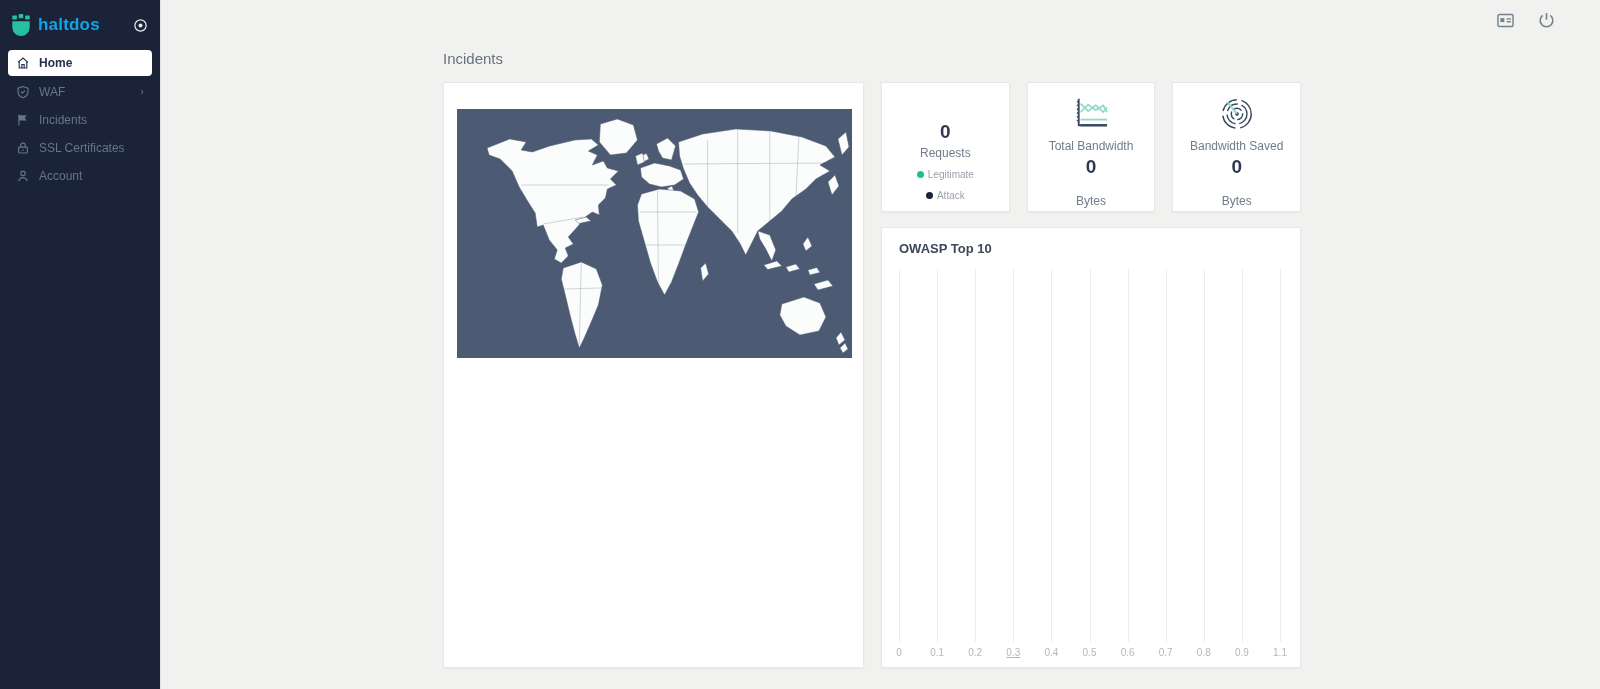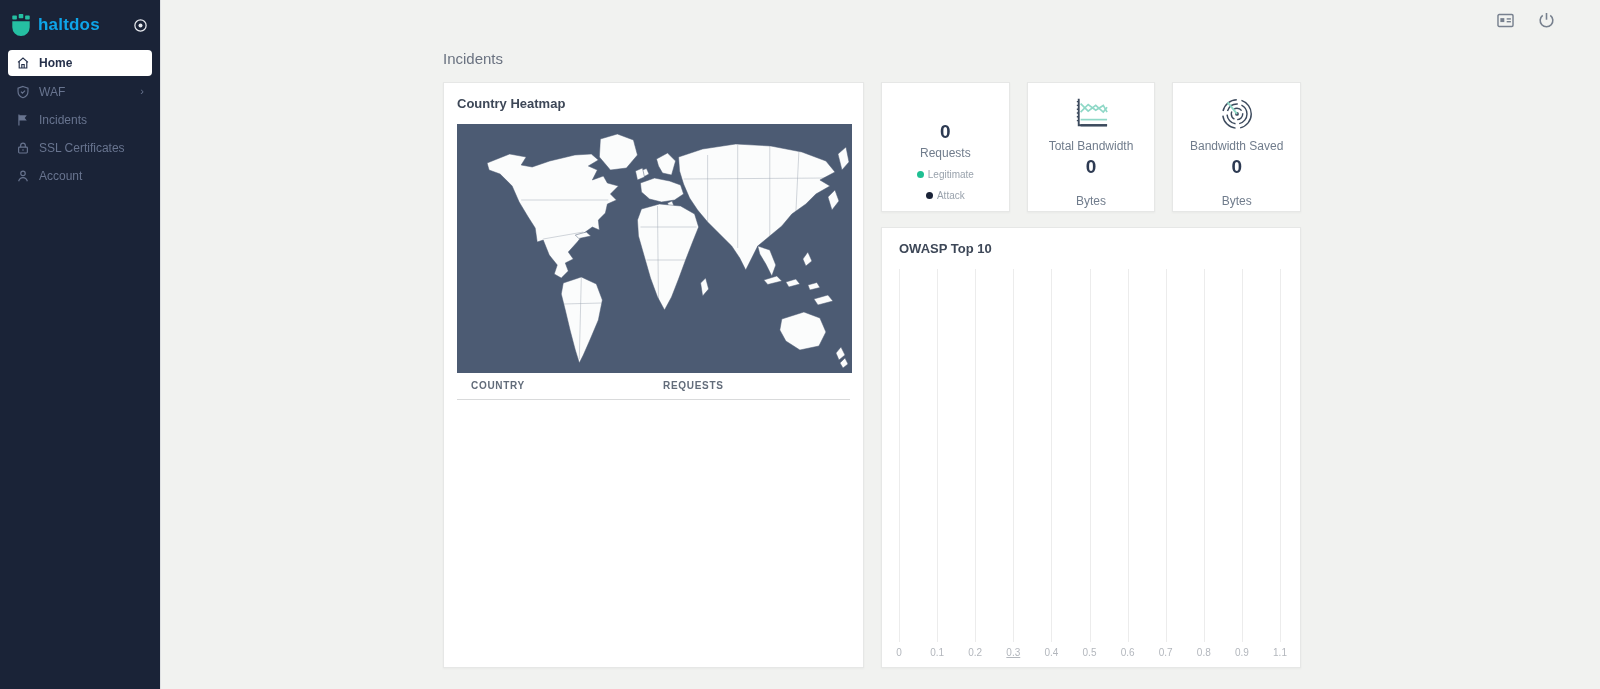--- a/index.html
+++ b/index.html
@@ -167,21 +167,20 @@
       </svg>
     </span>
   </div>
 
   <div class="content">
     <h1 class="page-title">Incidents</h1>
 
     <div class="layout">
 
       <section class="card heatmap-card">
-        <div class="card-title">Country Heatmap</div>
         <div class="map-wrap">
           <svg viewBox="0 0 788 498" preserveAspectRatio="none">
             <rect x="0" y="0" width="788" height="498" fill="#4c5b73"></rect>
             <g fill="#fbfcfc" stroke="#4c5b73" stroke-width="1">
 
               <path d="M286,30 L320,20 L352,32 L360,62 L338,88 L306,92 L284,66 Z"></path>
 
               <path d="M364,94 l14,-5 5,11 -13,7 z"></path>
 
               <path d="M60,78 L105,60 L138,66 L128,82 L150,86 L185,74 L235,62 L268,60 L282,72
@@ -240,24 +239,20 @@
               <path d="M400,164 L402,368"></path>
               <path d="M366,206 L478,206"></path>
               <path d="M378,272 L456,272"></path>
               <path d="M500,62 L500,194"></path>
               <path d="M560,42 L560,248"></path>
               <path d="M624,44 L624,226"></path>
               <path d="M682,56 L676,178"></path>
               <path d="M452,110 L740,108"></path>
             </g>
           </svg>
-        </div>
-        <div class="country-table-head">
-          <span class="col-country">COUNTRY</span>
-          <span class="col-requests">REQUESTS</span>
         </div>
         <div></div>
       </section>
 
       <div class="right-col">
         <div class="stats-row">
 
           <section class="card stat-card pad-top-big">
             <div class="stat-value">0</div>
             <div class="stat-label">Requests</div>

